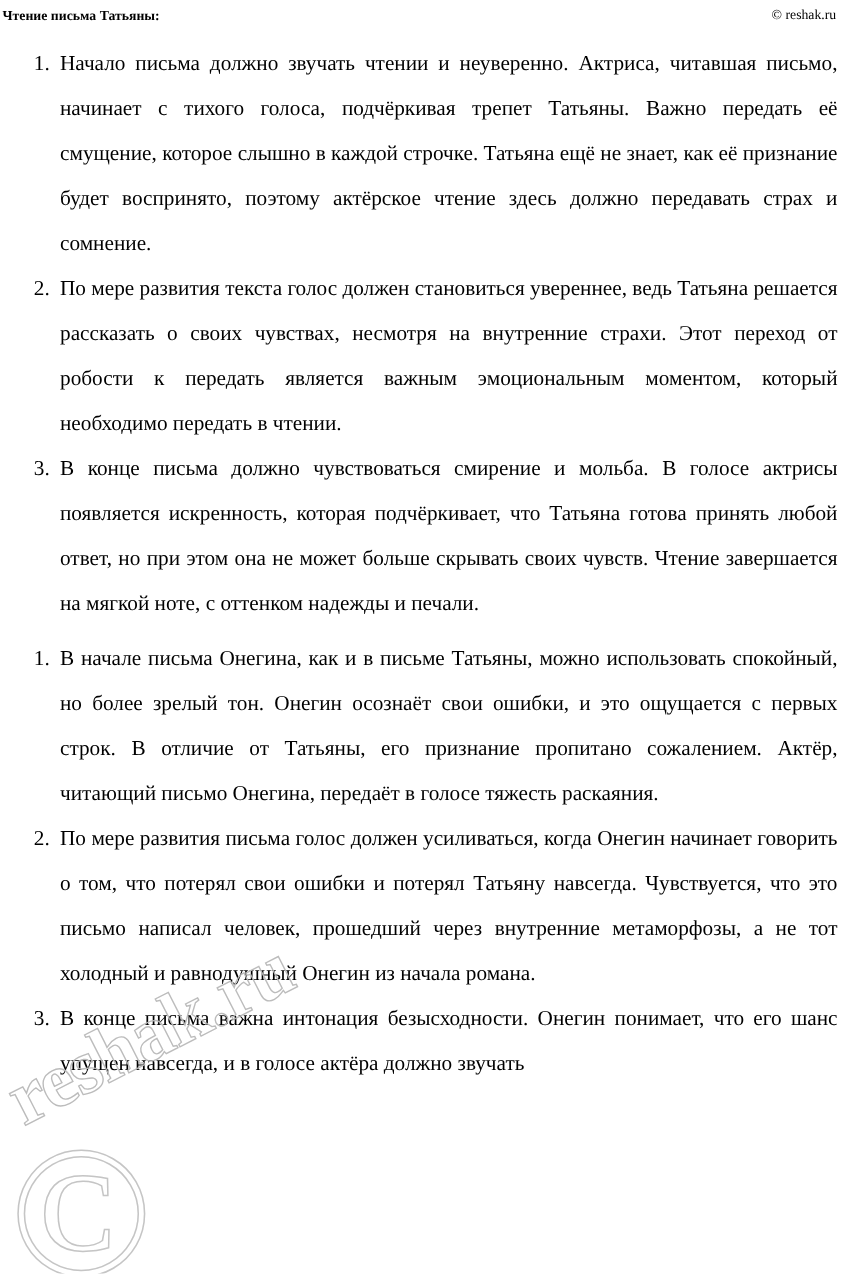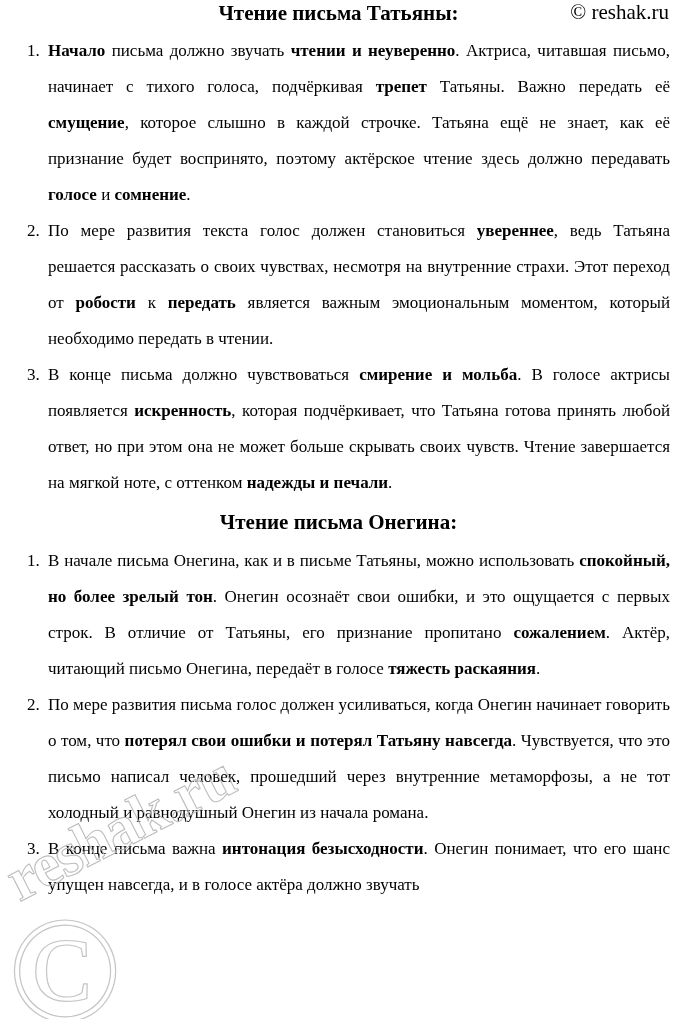--- a/index.html
+++ b/index.html
@@ -55,41 +55,40 @@
     color: transparent;
     -webkit-text-stroke: 1.2px #c2c2c2;
     opacity: .95;
   }
 
   
   .copyright {
     position: absolute;
     right: 6px;
     top: 1px;
-    font-size: 21px;
+    font-size: 11px;
     line-height: 22px;
     white-space: nowrap;
     z-index: 2;
     margin-left: 20px;
   }
 
   
   .content {
     position: relative;
     z-index: 2;
     padding: 0;
   }
   .section-heading {
-    font-size: 21px;
+    font-size: 11px;
     font-weight: 700;
     line-height: 26px;
     margin: 0 0 0 2px;
     padding: 0;
     white-space: nowrap;
-    text-align: center;
   }
   .heading-onegin {
     margin-top: 8px;
   }
   ol.list {
     list-style: none;
     margin: 0;
     padding: 0;
   }
   ol.list > li {
@@ -108,50 +107,49 @@
     top: 0;
     width: 21px;
     text-align: left;
     font-size: 17px;
     line-height: 36px;
   }
   .list-tatyana > li { margin-bottom: 2px; }
   .list-tatyana > li:first-child { margin-top: 7px; }
   .list-onegin > li:first-child { margin-top: 8px; }
   .list-onegin > li { margin-bottom: 2px; }
-  b, strong { font-weight: 700; }
+  b, strong { font-weight: 400; }
   .para-text { display: inline; }
 </style>
 </head>
 <body>
 
 <div id="page">
 
   <div class="copyright">© reshak.ru</div>
 
   <div class="content">
 
     <h2 class="section-heading">Чтение письма Татьяны:</h2>
 
     <ol class="list list-tatyana">
       <li>
         <span class="num">1.</span>
-        <span class="para-text"><b>Начало</b> письма должно звучать <b>чтении и неуверенно</b>. Актриса, читавшая письмо, начинает с тихого голоса, подчёркивая <b>трепет</b> Татьяны. Важно передать её <b>смущение</b>, которое слышно в каждой строчке. Татьяна ещё не знает, как её признание будет воспринято, поэтому актёрское чтение здесь должно передавать <b>голосе</b> и <b>сомнение</b>.</span>
+        <span class="para-text"><b>Начало</b> письма должно звучать <b>чтении и неуверенно</b>. Актриса, читавшая письмо, начинает с тихого голоса, подчёркивая <b>трепет</b> Татьяны. Важно передать её <b>смущение</b>, которое слышно в каждой строчке. Татьяна ещё не знает, как её признание будет воспринято, поэтому актёрское чтение здесь должно передавать <b>страх</b> и <b>сомнение</b>.</span>
       </li>
       <li>
         <span class="num">2.</span>
         <span class="para-text">По мере развития текста голос должен становиться <b>увереннее</b>, ведь Татьяна решается рассказать о своих чувствах, несмотря на внутренние страхи. Этот переход от <b>робости</b> к <b>передать</b> является важным эмоциональным моментом, который необходимо передать в чтении.</span>
       </li>
       <li>
         <span class="num">3.</span>
         <span class="para-text">В конце письма должно чувствоваться <b>смирение и мольба</b>. В голосе актрисы появляется <b>искренность</b>, которая подчёркивает, что Татьяна готова принять любой ответ, но при этом она не может больше скрывать своих чувств. Чтение завершается на мягкой ноте, с оттенком <b>надежды и печали</b>.</span>
       </li>
     </ol>
 
-    <h2 class="section-heading heading-onegin">Чтение письма Онегина:</h2>
 
     <ol class="list list-onegin">
       <li>
         <span class="num">1.</span>
         <span class="para-text">В начале письма Онегина, как и в письме Татьяны, можно использовать <b>спокойный, но более зрелый тон</b>. Онегин осознаёт свои ошибки, и это ощущается с первых строк. В отличие от Татьяны, его признание пропитано <b>сожалением</b>. Актёр, читающий письмо Онегина, передаёт в голосе <b>тяжесть раскаяния</b>.</span>
       </li>
       <li>
         <span class="num">2.</span>
         <span class="para-text">По мере развития письма голос должен усиливаться, когда Онегин начинает говорить о том, что <b>потерял свои ошибки и потерял Татьяну навсегда</b>. Чувствуется, что это письмо написал человек, прошедший через внутренние метаморфозы, а не тот холодный и равнодушный Онегин из начала романа.</span>
       </li>

